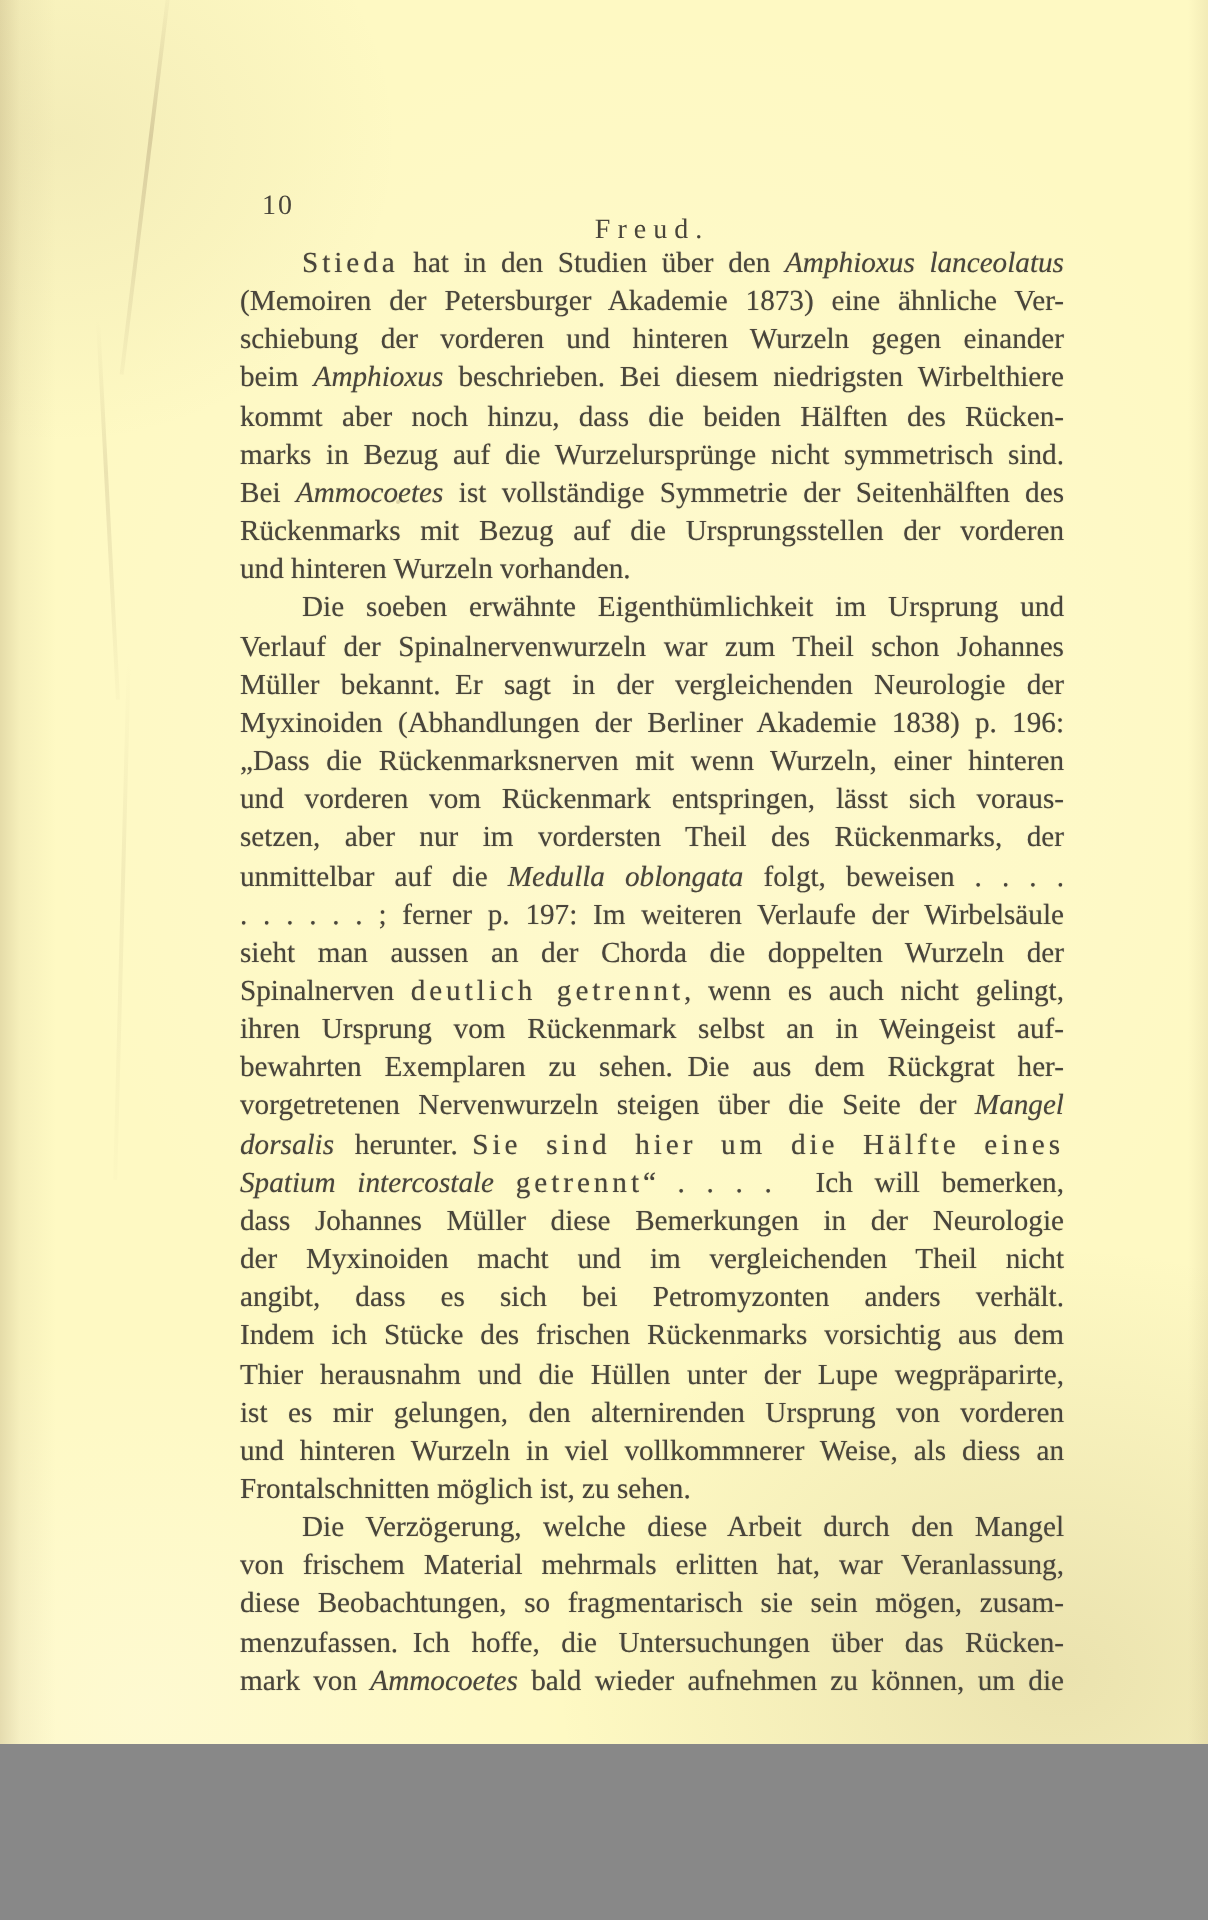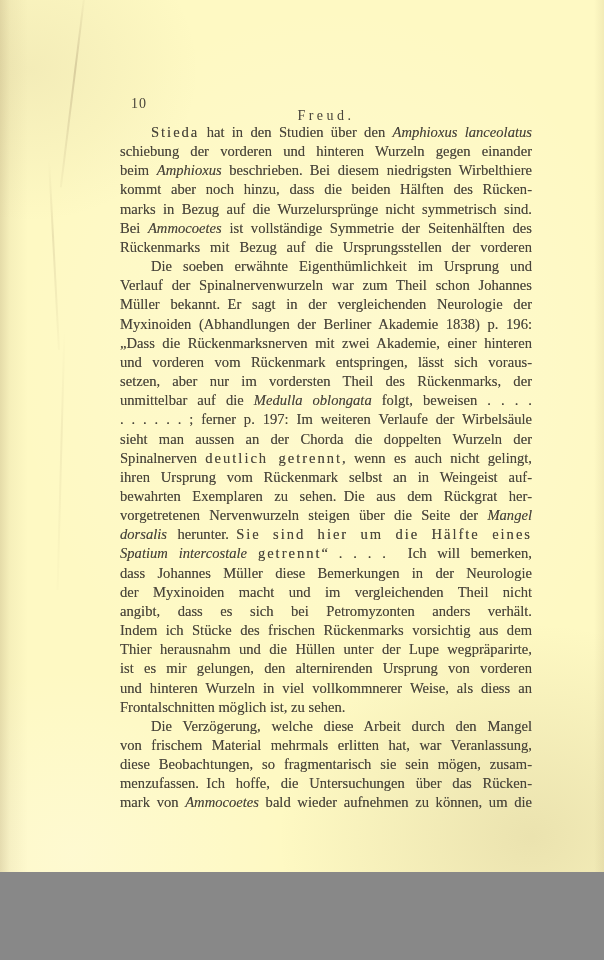--- a/index.html
+++ b/index.html
@@ -58,31 +58,33 @@
   <span class="speck" style="left:198px; top:250px; width:2px; height:2px; opacity:.5;"></span>
   <span class="speck" style="left:330px; top:440px; width:2px; height:2px; opacity:.35;"></span>
 
   <div class="running-head">
     <span class="page-number">10</span>
     <span class="running-title">Freud.</span>
   </div>
 
   <div class="page-body">
       <div class="line indent"><span class="seg-g">Stieda</span><span class="seg-n"> hat in den Studien über den </span><span class="seg-i">Amphioxus lanceolatus</span></div>
+      <div class="line"><span class="seg-n">(Memoiren der Petersburger Akademie 1873) eine ähnliche Ver-</span></div>
       <div class="line"><span class="seg-n">schiebung der vorderen und hinteren Wurzeln gegen einander</span></div>
       <div class="line"><span class="seg-n">beim </span><span class="seg-i">Amphioxus</span><span class="seg-n"> beschrieben. Bei diesem niedrigsten Wirbelthiere</span></div>
       <div class="line"><span class="seg-n">kommt aber noch hinzu, dass die beiden Hälften des Rücken-</span></div>
       <div class="line"><span class="seg-n">marks in Bezug auf die Wurzelursprünge nicht symmetrisch sind.</span></div>
       <div class="line"><span class="seg-n">Bei </span><span class="seg-i">Ammocoetes</span><span class="seg-n"> ist vollständige Symmetrie der Seitenhälften des</span></div>
       <div class="line"><span class="seg-n">Rückenmarks mit Bezug auf die Ursprungsstellen der vorderen</span></div>
+      <div class="line endline"><span class="seg-n">und hinteren Wurzeln vorhanden.</span></div>
       <div class="line indent"><span class="seg-n">Die soeben erwähnte Eigenthümlichkeit im Ursprung und</span></div>
       <div class="line"><span class="seg-n">Verlauf der Spinalnervenwurzeln war zum Theil schon Johannes</span></div>
       <div class="line"><span class="seg-n">Müller bekannt. Er sagt in der vergleichenden Neurologie der</span></div>
       <div class="line"><span class="seg-n">Myxinoiden (Abhandlungen der Berliner Akademie 1838) p. 196:</span></div>
-      <div class="line"><span class="seg-n">„Dass die Rückenmarksnerven mit zwei Akademie, einer hinteren</span></div>
+      <div class="line"><span class="seg-n">„Dass die Rückenmarksnerven mit wenn Wurzeln, einer hinteren</span></div>
       <div class="line"><span class="seg-n">und vorderen vom Rückenmark entspringen, lässt sich voraus-</span></div>
       <div class="line"><span class="seg-n">setzen, aber nur im vordersten Theil des Rückenmarks, der</span></div>
       <div class="line"><span class="seg-n">unmittelbar auf die </span><span class="seg-i">Medulla oblongata</span><span class="seg-n"> folgt, beweisen . . . .</span></div>
       <div class="line"><span class="seg-n">. . . . . . ; ferner p. 197: Im weiteren Verlaufe der Wirbelsäule</span></div>
       <div class="line"><span class="seg-n">sieht man aussen an der Chorda die doppelten Wurzeln der</span></div>
       <div class="line"><span class="seg-n">Spinalnerven </span><span class="seg-g">deutlich getrennt</span><span class="seg-n">, wenn es auch nicht gelingt,</span></div>
       <div class="line"><span class="seg-n">ihren Ursprung vom Rückenmark selbst an in Weingeist auf-</span></div>
       <div class="line"><span class="seg-n">bewahrten Exemplaren zu sehen. Die aus dem Rückgrat her-</span></div>
       <div class="line"><span class="seg-n">vorgetretenen Nervenwurzeln steigen über die Seite der </span><span class="seg-i">Mangel</span></div>
       <div class="line"><span class="seg-i">dorsalis</span><span class="seg-n"> herunter. </span><span class="seg-g">Sie sind hier um die Hälfte eines</span></div>

